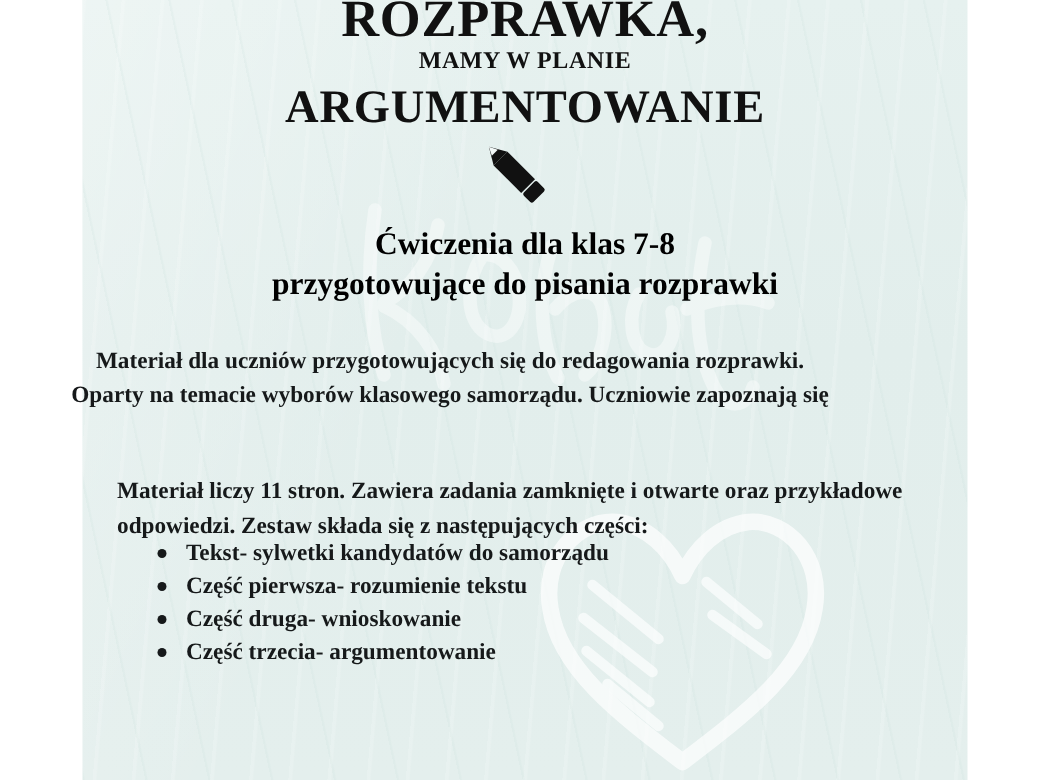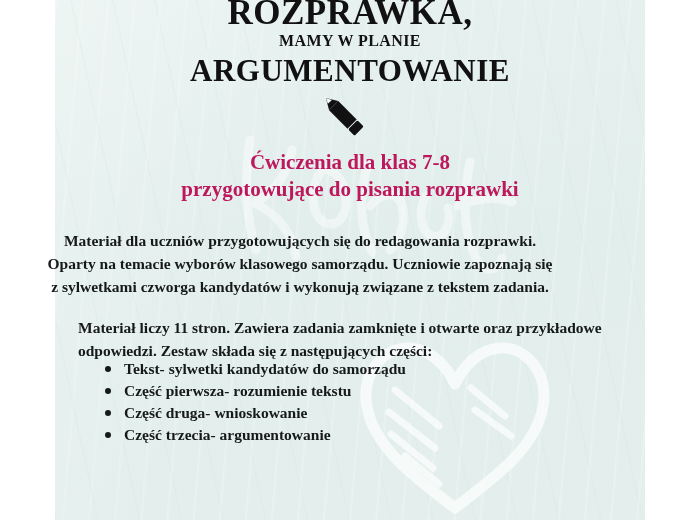--- a/index.html
+++ b/index.html
@@ -117,21 +117,21 @@
   }
 
   .subtitle {
     position: absolute;
     left: 0;
     width: 700px;
     text-align: center;
     font-size: 21px;
     line-height: 29px;
     font-weight: bold;
-    color: #be185d;
+    color: #000000;
     white-space: nowrap;
   }
   #subtitle-line-1 { top: 148px; }
   #subtitle-line-2 { top: 175px; }
 
   .para {
     position: absolute;
     left: 0;
     width: 600px;
     text-align: center;
@@ -237,21 +237,20 @@
           <polygon points="8.6,22.2 8.6,27.8 3,25" fill="#f2f8f7"></polygon>
         </g>
       </svg>
     </div>
 
     <div class="subtitle" id="subtitle-line-1">Ćwiczenia dla klas 7-8</div>
     <div class="subtitle" id="subtitle-line-2">przygotowujące do pisania rozprawki</div>
 
     <div class="para" id="para1-line-1">Materiał dla uczniów przygotowujących się do redagowania rozprawki.</div>
     <div class="para" id="para1-line-2">Oparty na temacie wyborów klasowego samorządu. Uczniowie zapoznają się</div>
-    <div class="para" id="para1-line-3">z sylwetkami czworga kandydatów i wykonują związane z tekstem zadania.</div>
 
     <div class="para-left" id="para2-line-1">Materiał liczy 11 stron. Zawiera zadania zamknięte i otwarte oraz przykładowe</div>
     <div class="para-left" id="para2-line-2">odpowiedzi. Zestaw składa się z następujących części:</div>
 
     <ul class="bullet-list">
       <li class="bullet-item">
         <span class="bullet-dot"></span>
         <span>Tekst- sylwetki kandydatów do samorządu</span>
       </li>
       <li class="bullet-item">

